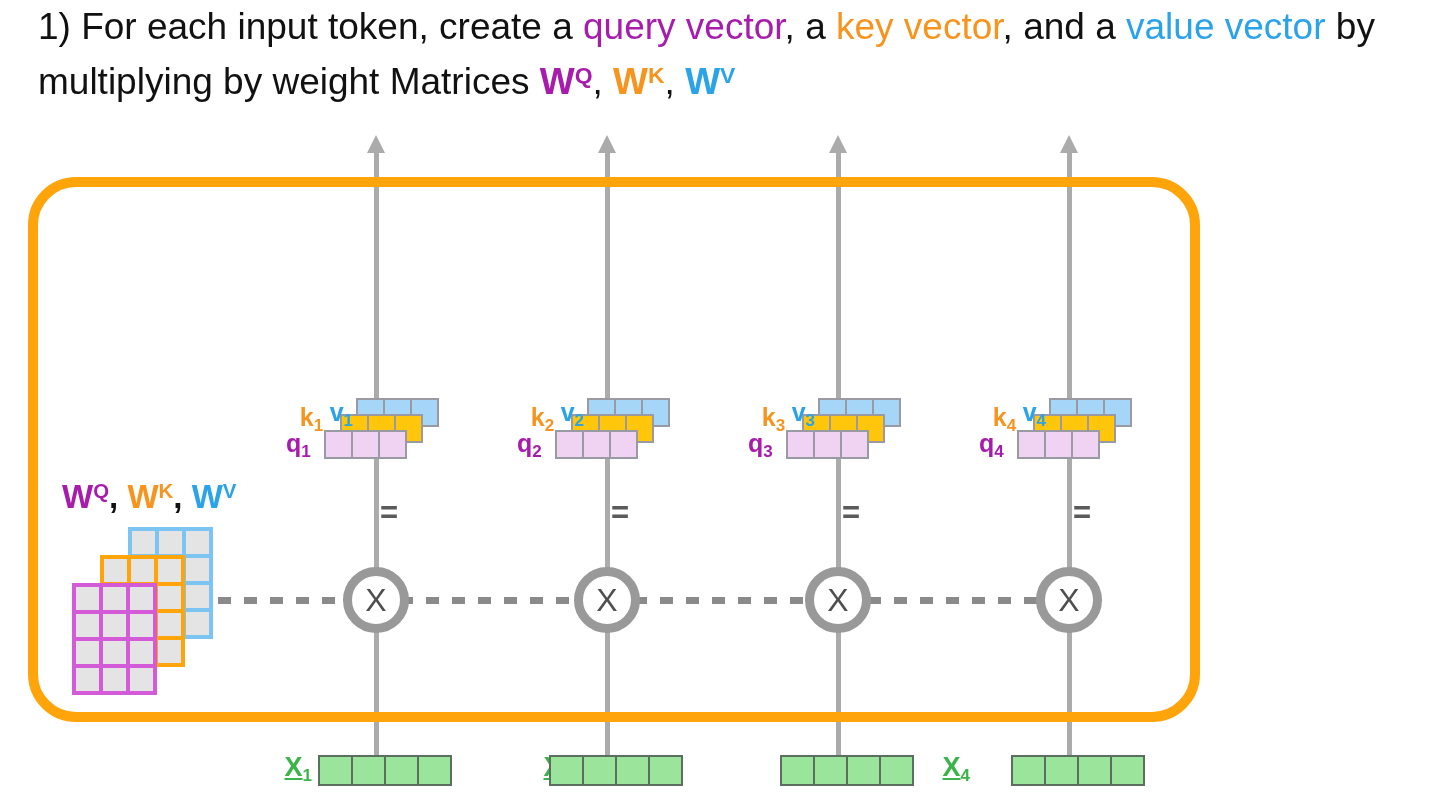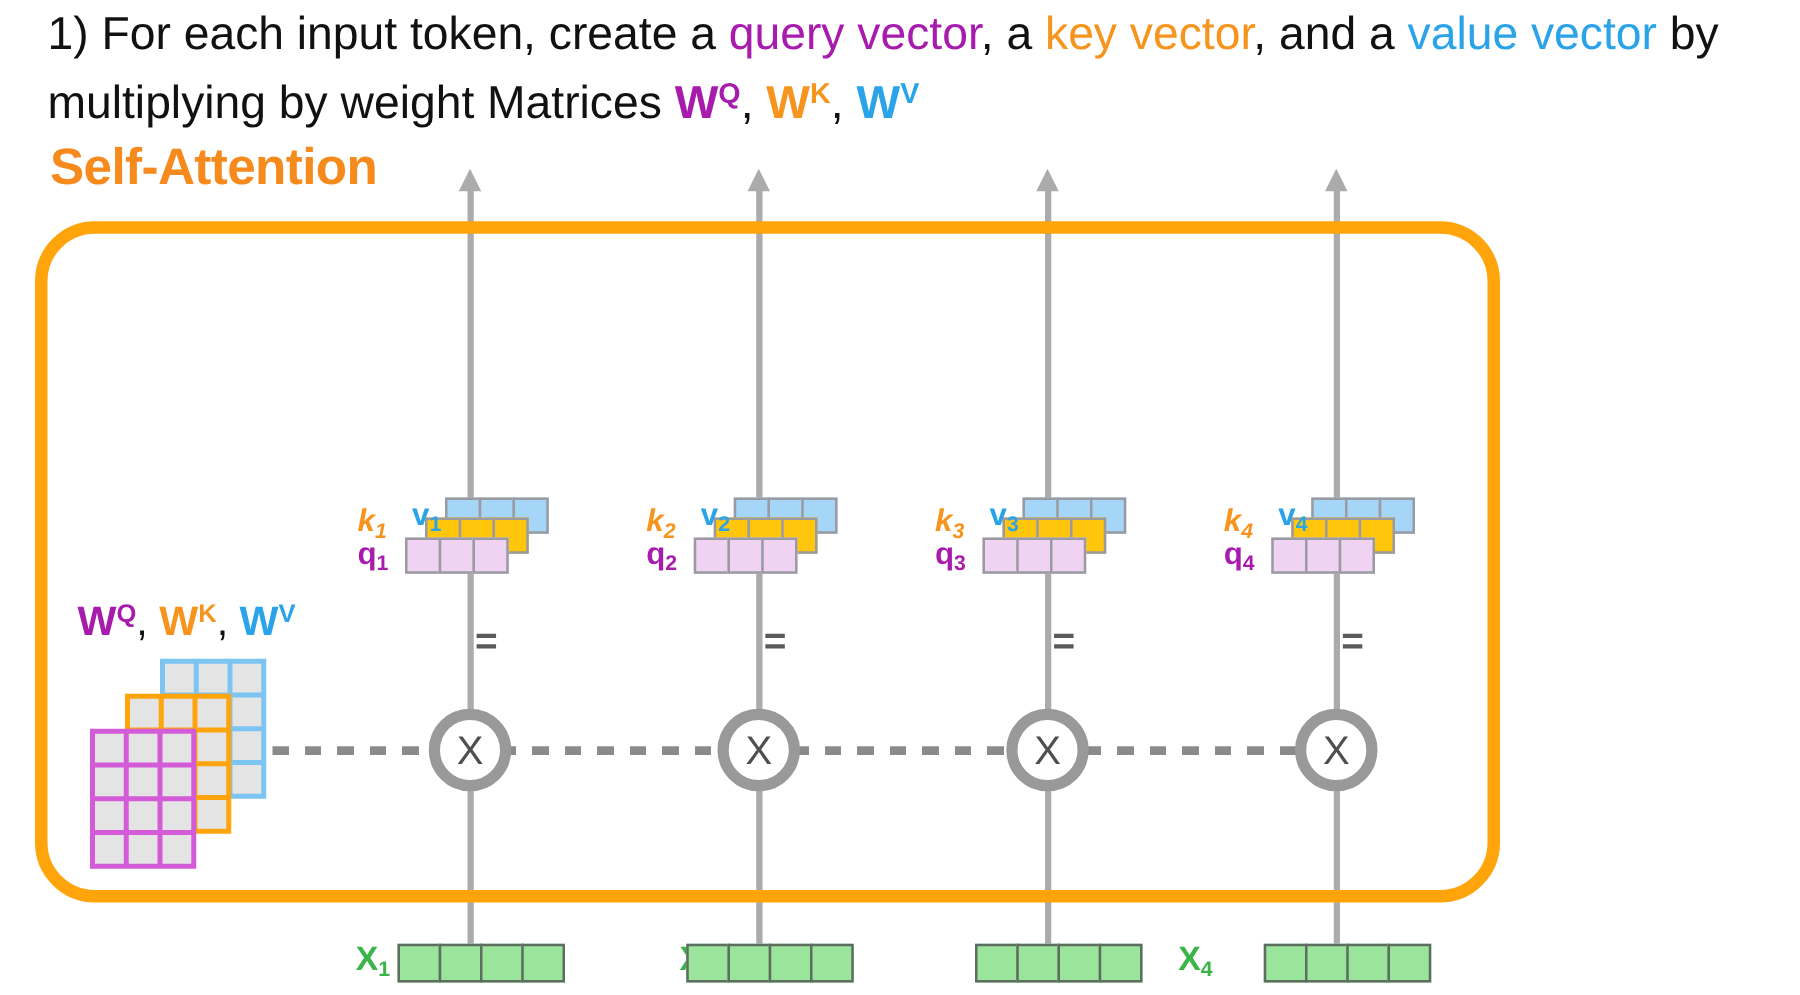--- a/index.html
+++ b/index.html
@@ -53,43 +53,42 @@
   .stack { position:absolute; top:378px; width:190px; height:92px; z-index:3; }
   .vrow { position:absolute; display:flex; }
   .vcell { width:29px; height:29px; box-sizing:border-box; border:2px solid var(--cell-border); margin-left:-2px; }
   .vcell:first-child { margin-left:0; }
   .v-cells { left:70px; top:20px; z-index:1; } .v-cells .vcell { background:var(--cell-blue); }
   .k-cells { left:54px; top:36px; z-index:2; } .k-cells .vcell { background:var(--cell-yellow); }
   .q-cells { left:38px; top:52px; z-index:3; } .q-cells .vcell { background:var(--cell-pink); }
   .vlabel { position:absolute; font-weight:700; font-size:25px; z-index:4; }
   .vlabel sub, .xlabel sub { font-size:17px; vertical-align:-5px; }
   .v-label { left:0; top:-2px; width:67px; text-align:right; color:var(--blue);margin-top:22px; }
-  .k-label { left:0; top:25px; width:51px; text-align:left; color:var(--orange);font-style:italic; }
+  .k-label { left:0; top:25px; width:51px; text-align:center; color:var(--orange); }
   .q-label { left:0; top:51px; width:35px; color:var(--magenta); }
 
   .green-row { position:absolute; top:755px; display:flex; z-index:3; }
   .gcell { width:35px; height:31px; box-sizing:border-box; border:2px solid var(--green-border); background:var(--cell-green); margin-left:-2px; }
   .gcell:first-child { margin-left:0; }
-  .xlabel { position:absolute; top:752px; width:44px; text-align:right; font-size:27px; font-weight:700; color:var(--green-label); z-index:3; }
-
-  .mat-label { position:absolute; left:62px; top:478px; font-size:33px; font-weight:400; color:var(--text-black); z-index:3; }
+  .xlabel { position:absolute; top:752px; width:44px; text-align:right; font-size:27px; font-weight:700; color:var(--green-label); z-index:3;text-decoration:underline; }
+
+  .mat-label { position:absolute; left:62px; top:478px; font-size:33px; font-weight:700; color:var(--text-black); z-index:3; }
   .mgrid { position:absolute; display:grid; grid-template-columns:repeat(3,23px); grid-auto-rows:23px; gap:4px; padding:4px; }
   .mcell { background:var(--matrix-cell-gray); }
   .mgrid-blue    { left:128px; top:527px; background:var(--blue-grid); z-index:1; }
   .mgrid-orange  { left:100px; top:555px; background:var(--box-orange); z-index:2; }
   .mgrid-magenta { left:72px;  top:583px; background:var(--magenta-grid); z-index:3; }
 </style>
 </head>
 <body>
 
 <div class="slide">
 
   <div class="title"><span>1) For each input token, create a </span><span class="c-magenta">query vector</span><span>, a </span><span class="c-orange">key vector</span><span>, and a </span><span class="c-blue">value vector</span><span> by multiplying by weight Matrices </span><b class="c-magenta"><span>W</span><span class="sup">Q</span></b><span>, </span><b class="c-orange"><span>W</span><span class="sup">K</span></b><span>, </span><b class="c-blue"><span>W</span><span class="sup">V</span></b></div>
 
-  <div class="heading">Self-Attention</div>
 
   <div class="shaft" style="left:374px"></div>
   <div class="ahead" style="left:367px"></div>
   <div class="shaft" style="left:605px"></div>
   <div class="ahead" style="left:598px"></div>
   <div class="shaft" style="left:836px"></div>
   <div class="ahead" style="left:829px"></div>
   <div class="shaft" style="left:1067px"></div>
   <div class="ahead" style="left:1060px"></div>
 

